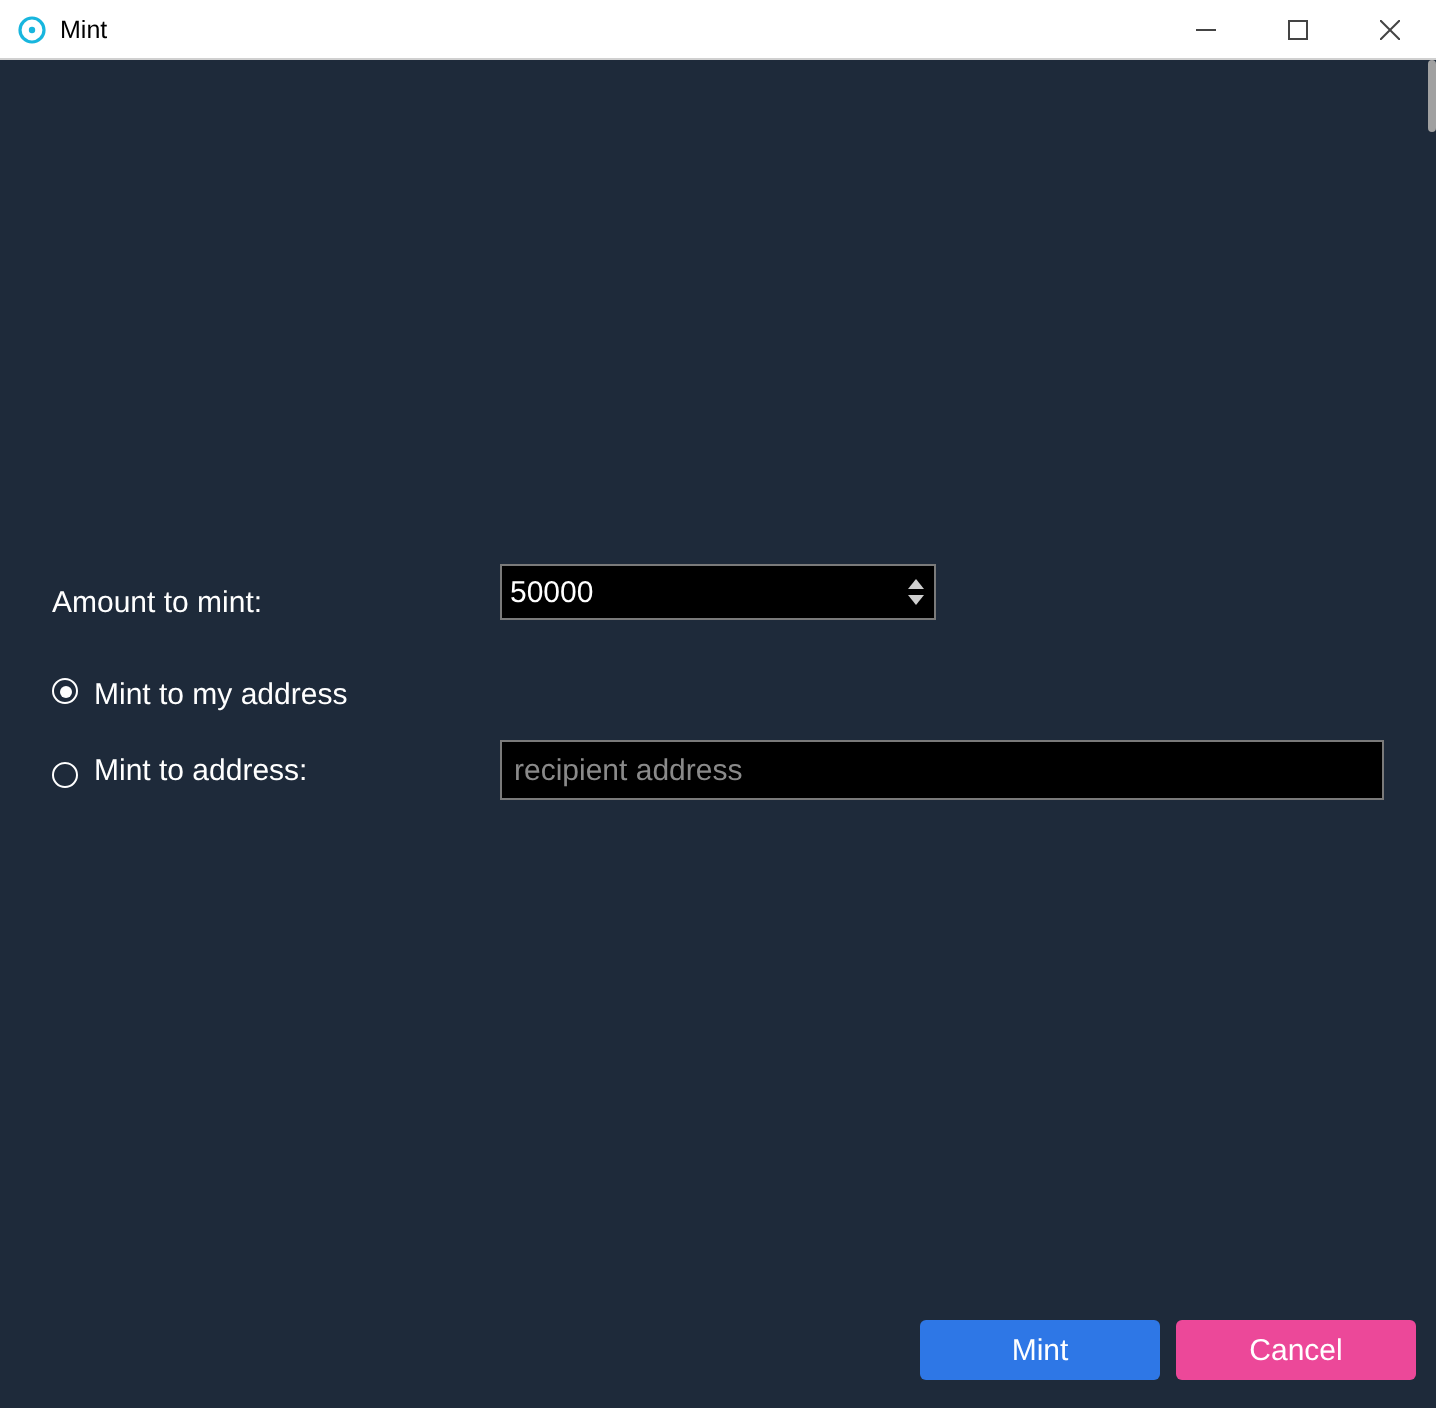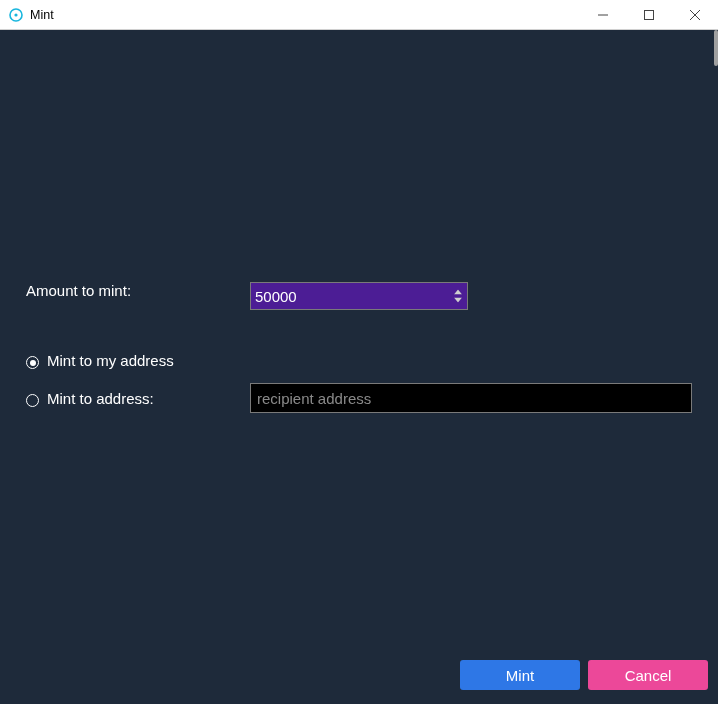--- a/index.html
+++ b/index.html
@@ -52,36 +52,36 @@
       padding: 26px;
     }
     .content-inner {
       position: absolute;
       top: 252px;
       left: 26px;
       right: 26px;
     }
     .form-row {
       display: flex;
-      align-items: flex-start;
-      margin-bottom: 32px;
+      align-items: flex-end;
+      margin-bottom: 19px;
     }
     .label-col {
       width: 224px;
       font-size: 15px;
       color: #ffffff;
     }
     .amount-input-wrap {
       position: relative;
       width: 218px;
     }
     .amount-input {
       width: 100%;
       height: 28px;
-      background: #4c1d95;
+      background: #000000;
       border: 1px solid #7a7a7a;
       color: #ffffff;
       font-size: 15px;
       padding: 2px 22px 2px 4px;
       outline: none;
     }
     .spinner {
       position: absolute;
       right: 4px;
       top: 50%;
@@ -97,21 +97,21 @@
       border: none;
       cursor: pointer;
       display: flex;
       align-items: center;
       justify-content: center;
       padding: 0;
     }
 
     .radio-row {
       display: flex;
-      align-items: flex-end;
+      align-items: flex-start;
       margin-bottom: 14px;
       font-size: 15px;
       color: #ffffff;
     }
     .radio-outer {
       width: 13px;
       height: 13px;
       border: 1.5px solid #ffffff;
       border-radius: 50%;
       margin-right: 8px;

